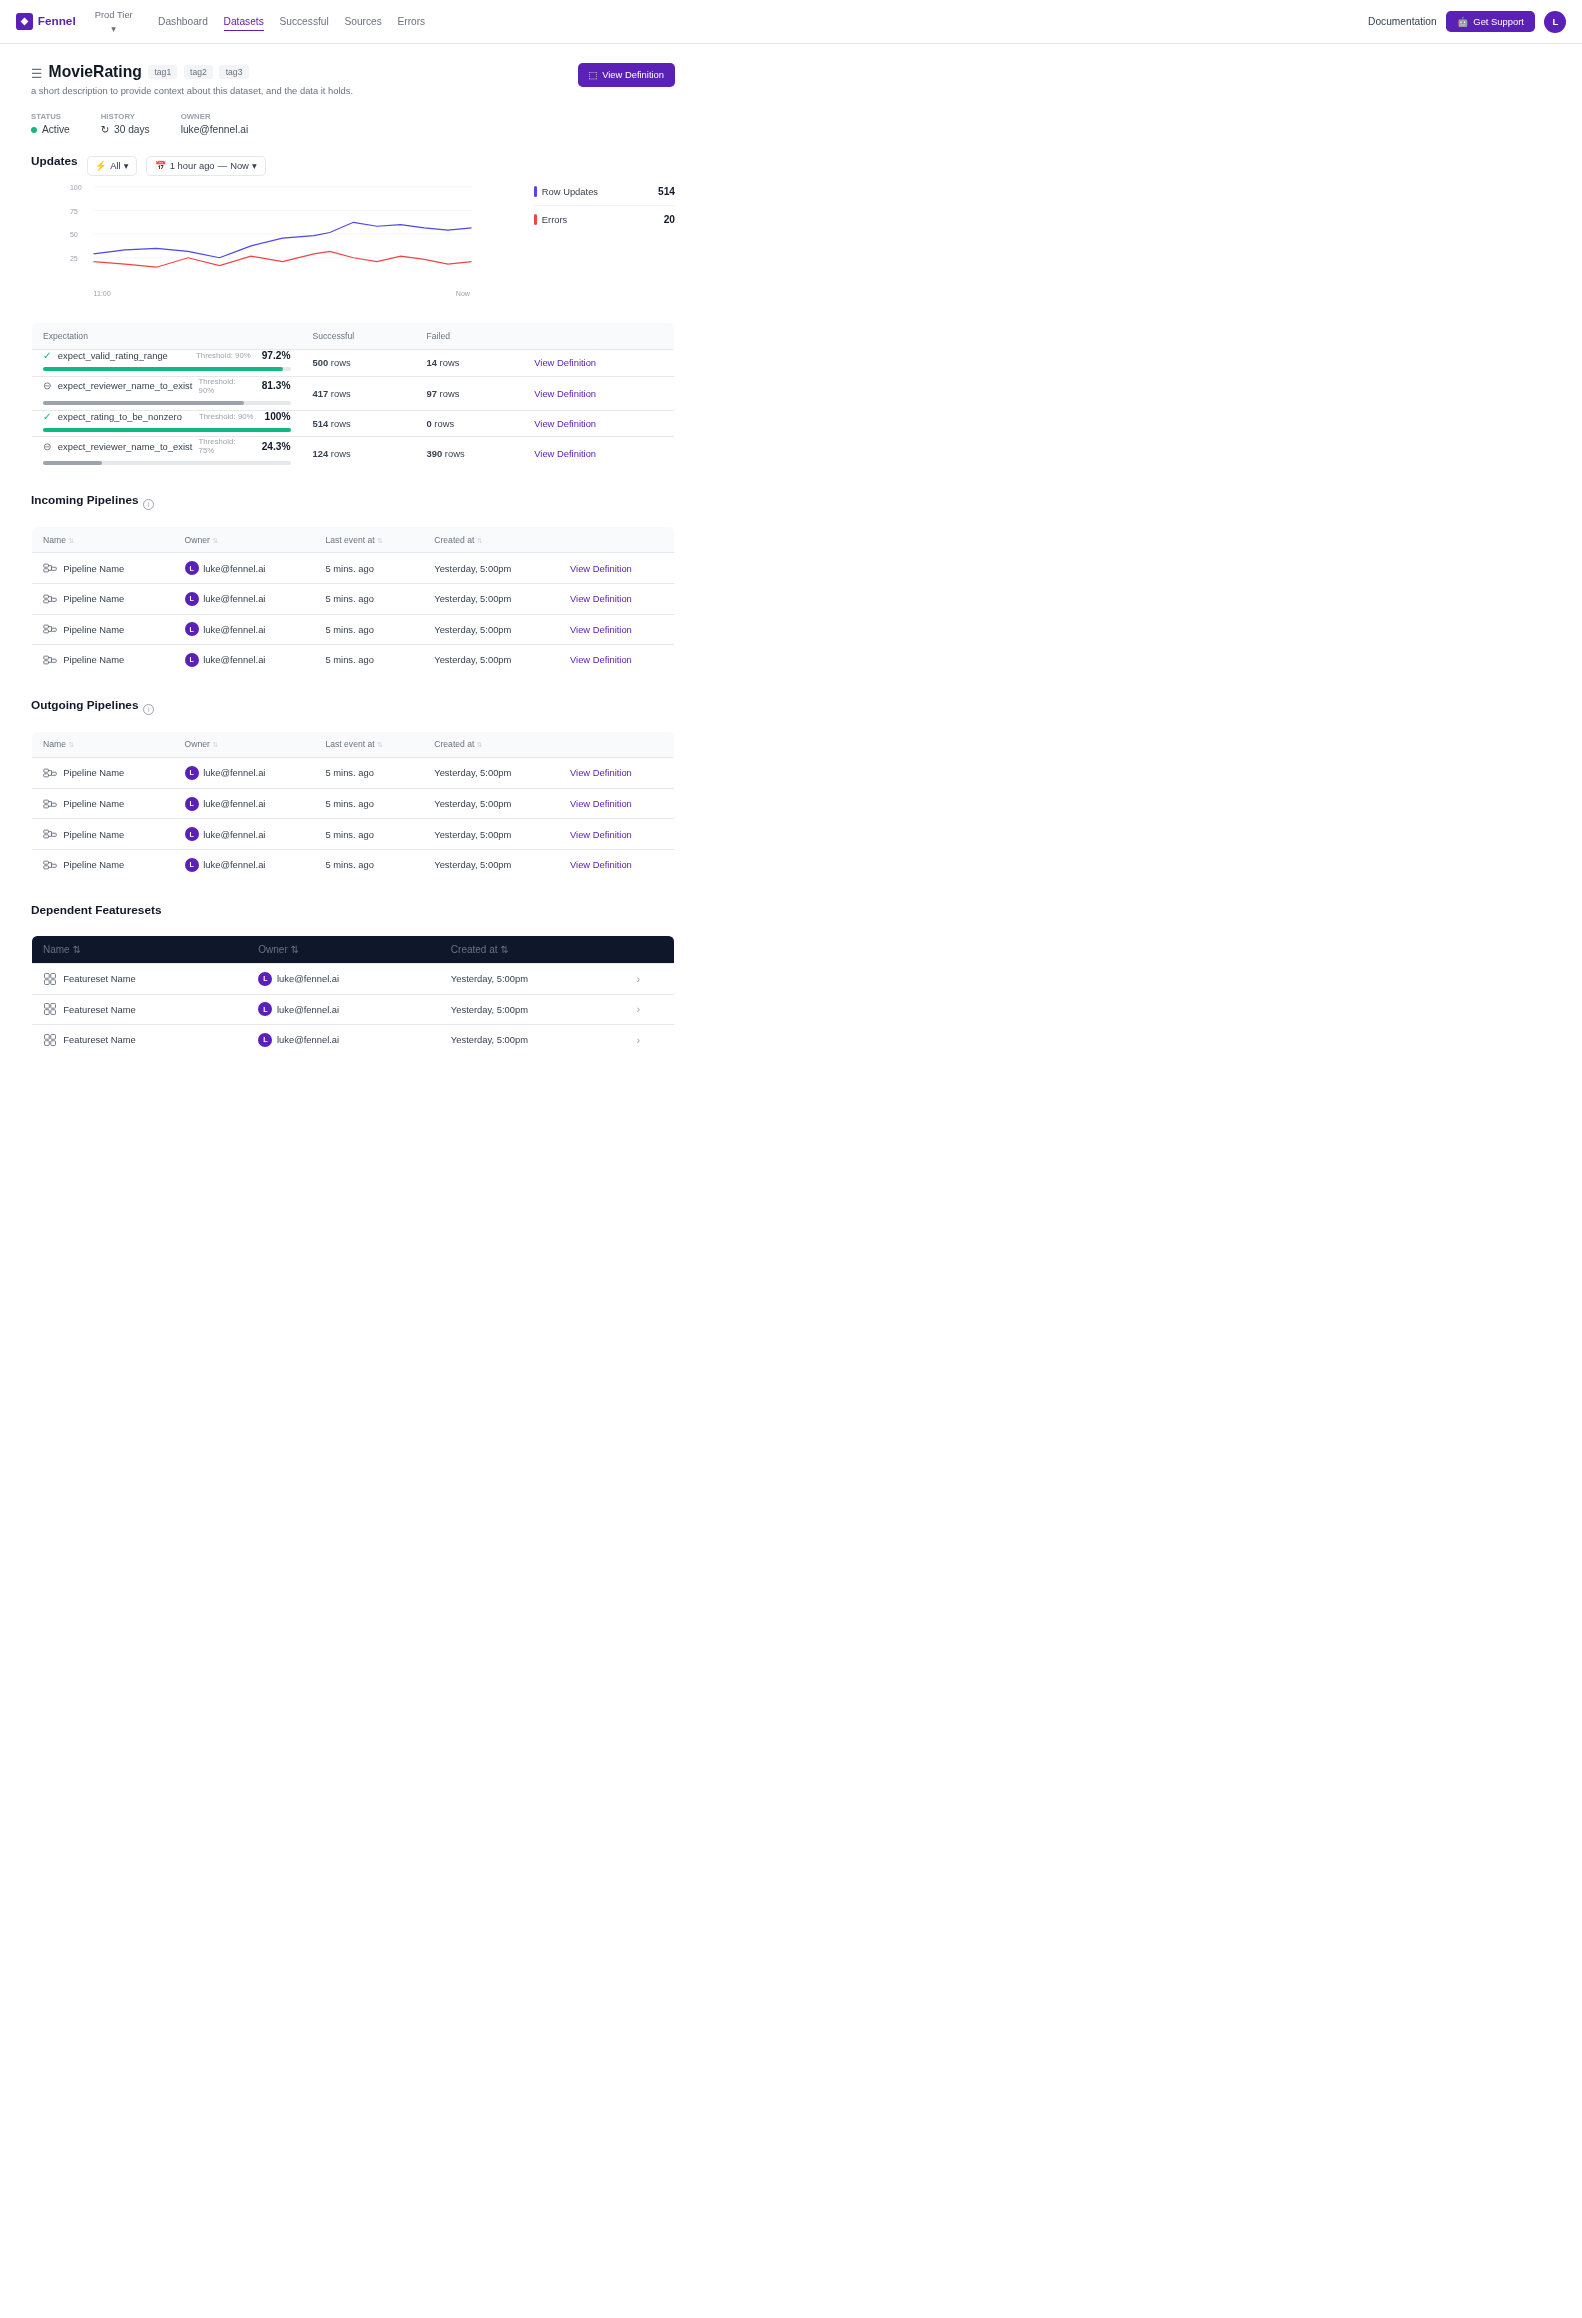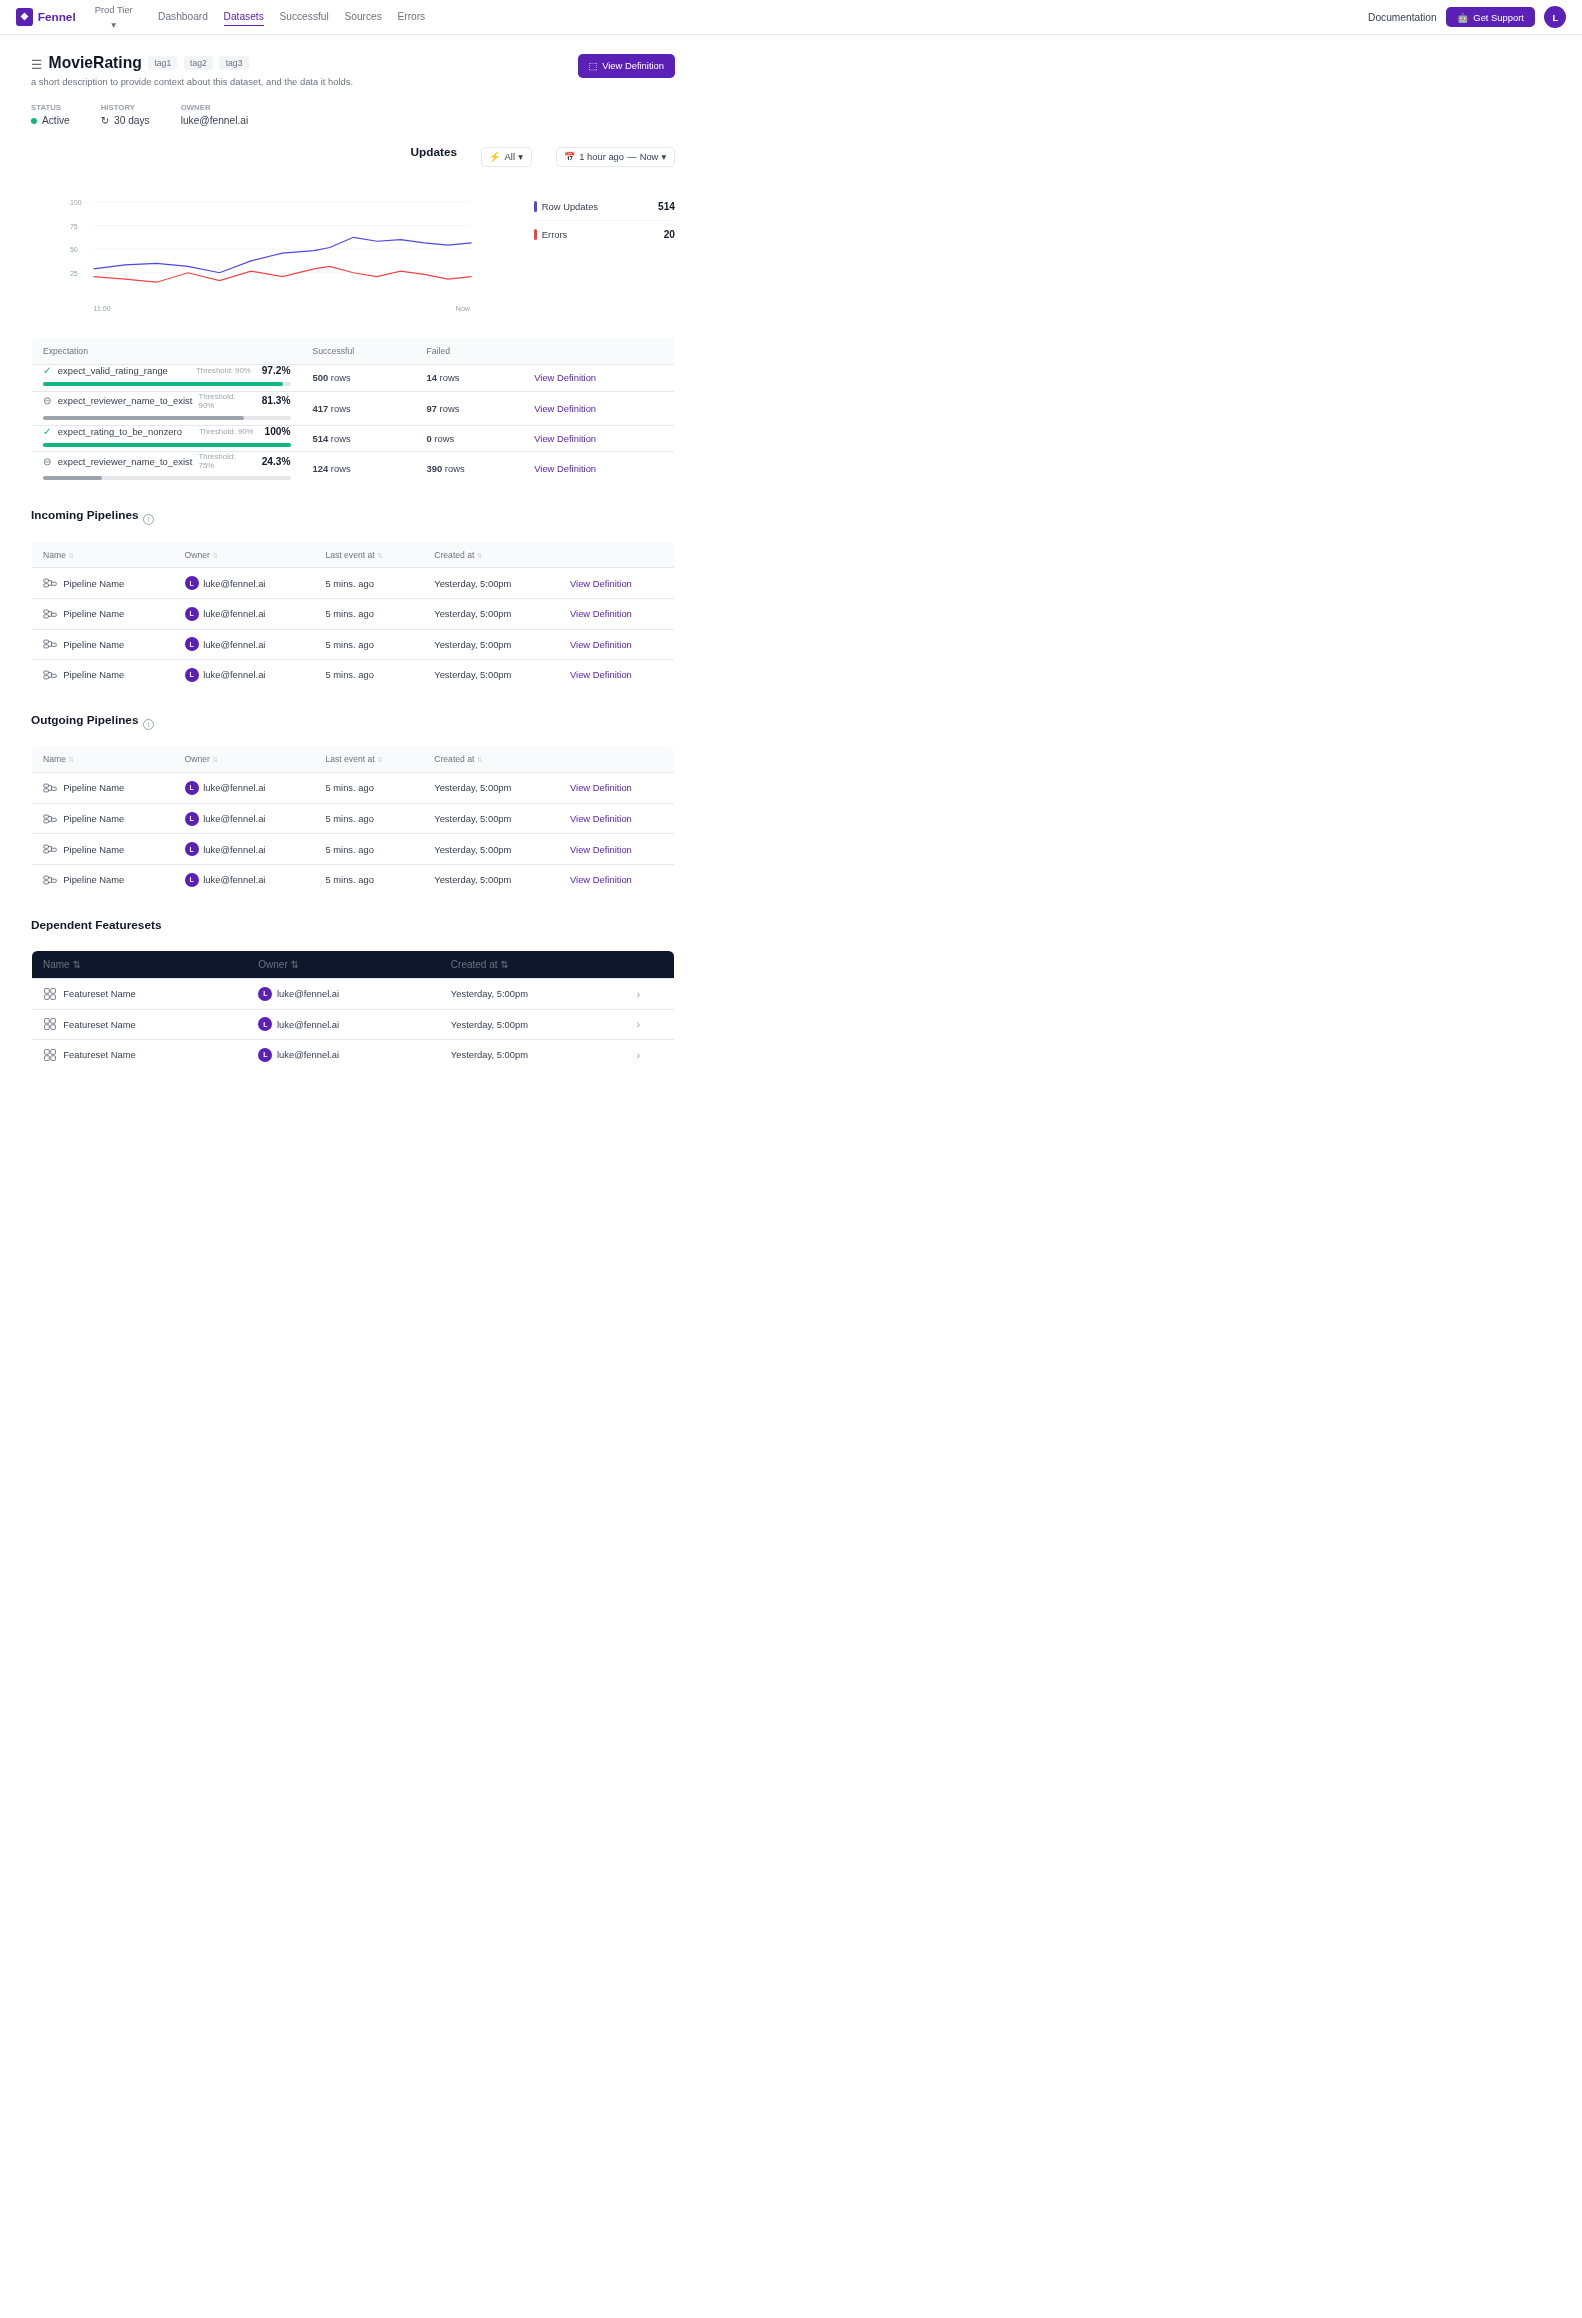--- a/index.html
+++ b/index.html
@@ -1,19 +1,19 @@
 <!DOCTYPE html>
 <html style="font-size:12.6px"><head>
   <meta charset="utf-8">
   <style>
     * { box-sizing: border-box; margin: 0; padding: 0; }
     body { font-family: -apple-system, BlinkMacSystemFont, 'Segoe UI', sans-serif; background: #fff; color: #1a1a2e; font-size: 10.2px; }
 
     
-    .nav { display: flex; align-items: center; padding: 0 15.7px; height: 35px; border-bottom: 0.8px solid #e5e7eb; gap: 19px; }
+    .nav { display: flex; align-items: center; padding: 0 15.7px; height: 44px; border-bottom: 0.8px solid #e5e7eb; gap: 19px; }
     .nav-logo { display: flex; align-items: center; gap: 4.7px; font-weight: 700; font-size: 11.8px; color: #5b21b6; }
     .nav-logo-icon { width: 17.3px; height: 17.3px; background: #5b21b6; border-radius: 3.1px; display: flex; align-items: center; justify-content: center; }
     .nav-logo-icon svg { width: 11px; height: 11px; fill: white; }
     .nav-tier { font-size: 9.4px; color: #6b7280; display: flex; align-items: center; gap: 3.1px; flex-direction: column; }
     .nav-links { display: flex; gap: 15.7px; align-items: center; margin-left: 6.3px; }
     .nav-link { font-size: 10.2px; color: #6b7280; text-decoration: none; padding: 3.1px 0; border-bottom: 1.6px solid transparent; }
     .nav-link.active { color: #5b21b6; border-bottom: 1.6px solid #5b21b6; font-weight: 500; }
     .nav-right { margin-left: auto; display: flex; align-items: center; gap: 9.4px; }
     .nav-doc { font-size: 10.2px; color: #374151; }
     .nav-support { background: #5b21b6; color: white; border: none; border-radius: 4.7px; padding: 4.7px 11px; font-size: 9.4px; cursor: pointer; display: flex; align-items: center; gap: 4.7px; }
@@ -29,21 +29,21 @@
 
     
     .meta-row { display: flex; align-items: flex-start; gap: 31px; margin-bottom: 19px; }
     .meta-item label { font-size: 7.8px; color: #9ca3af; text-transform: uppercase; font-weight: 600; display: block; margin-bottom: 3.1px; }
     .meta-value { font-size: 10.2px; color: #374151; display: flex; align-items: center; gap: 4.7px; }
     .status-dot { width: 6.3px; height: 6.3px; border-radius: 50%; background: #10b981; display: inline-block; }
     .view-def-btn { margin-left: auto; background: #5b21b6; color: white; border: none; border-radius: 4.7px; padding: 6.3px 11px; font-size: 9.4px; cursor: pointer; display: flex; align-items: center; gap: 4.7px; white-space: nowrap; }
 
     
     .section-title { font-size: 11.8px; font-weight: 600; color: #111827; margin-bottom: 9.4px; }
-    .updates-header { display: flex; align-items: center; gap: 24px; margin-bottom: 25px; justify-content: flex-end; }
+    .updates-header { display: flex; align-items: center; gap: 9px; margin-bottom: 1px; }
     .filter-btn { border: 0.8px solid #e5e7eb; border-radius: 4.7px; padding: 3.1px 7.8px; font-size: 9.4px; color: #374151; background: white; cursor: pointer; display: flex; align-items: center; gap: 3.1px; }
 
     
     .chart-container { display: flex; gap: 15.7px; margin-bottom: 15.7px; }
     .chart-area { flex: 1; }
     .chart-legend { width: 141px; padding-top: 7.8px; }
     .legend-item { display: flex; align-items: center; justify-content: space-between; margin-bottom: 7.8px; }
     .legend-label { display: flex; align-items: center; gap: 4.7px; font-size: 9.4px; color: #374151; }
     .legend-dot { width: 3.1px; height: 11px; border-radius: 1.6px; }
     .legend-val { font-size: 10.2px; font-weight: 600; color: #111827; }

